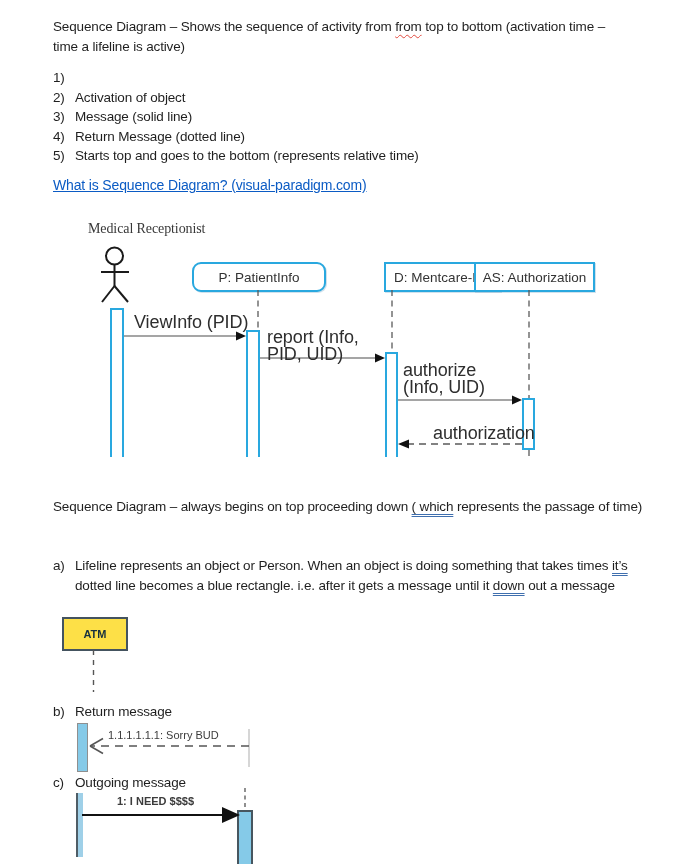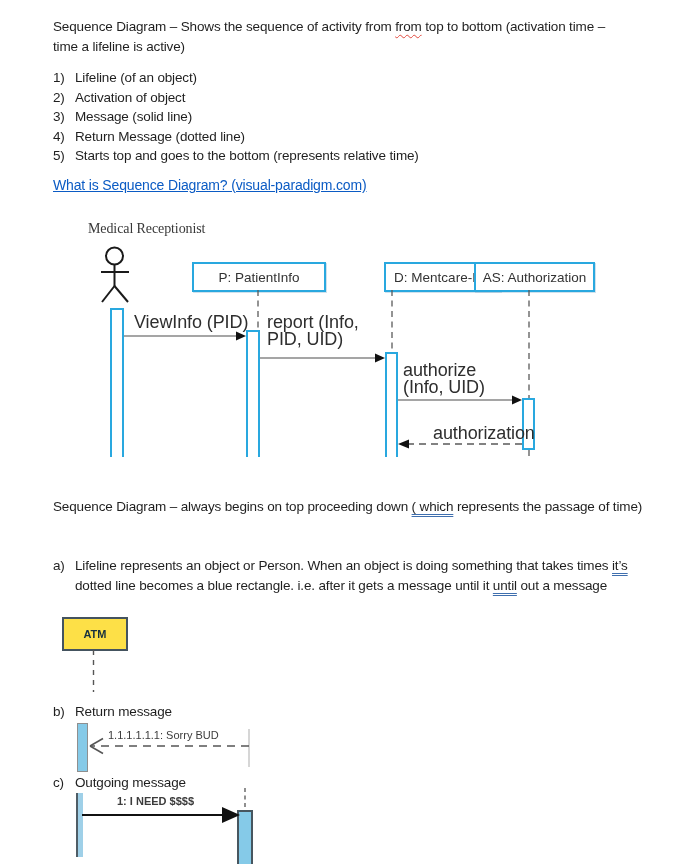--- a/index.html
+++ b/index.html
@@ -50,21 +50,20 @@
 </head>
 <body>
 
 <div class="abs doc-text" style="left:53px; top:17px; width:578px;">
   <span>Sequence Diagram – Shows the sequence of activity from </span><span class="spell">from</span><span> top to bottom (activation time – time a lifeline is active)</span>
 </div>
 
 <div class="abs doc-text" style="left:53px; top:68px; width:600px;">
   <div class="num-row">
     <span class="num-col">1)</span>
-    <span>Lifeline (of an object)</span>
   </div>
   <div class="num-row">
     <span class="num-col">2)</span>
     <span>Activation of object</span>
   </div>
   <div class="num-row">
     <span class="num-col">3)</span>
     <span>Message (solid line)</span>
   </div>
   <div class="num-row">
@@ -74,48 +73,48 @@
   <div class="num-row">
     <span class="num-col">5)</span>
     <span>Starts top and goes to the bottom (represents relative time)</span>
   </div>
 </div>
 
 <a href="#" class="abs doc-link" style="left:53px; top:177px;">What is Sequence Diagram? (visual-paradigm.com)</a>
 
 <div class="abs diagram-title" style="left:88px; top:221px;font-family:Liberation Serif, serif;">Medical Receptionist</div>
 
-<div class="obj-box" style="left:192px; top:262px; width:130px;">
+<div class="obj-box" style="left:192px; top:262px; width:130px;border-radius:9px;">
   <span>P: PatientInfo</span>
 </div>
 <div class="obj-box" style="left:340px; top:262px; width:113px;margin-left:44px;">
   <span>D: Mentcare-DB</span>
 </div>
 <div class="obj-box" style="left:474px; top:262px; width:117px;">
   <span>AS: Authorization</span>
 </div>
 
 <div class="act-bar cut" style="left:110px; top:308px; width:14px; height:149px;"></div>
 <div class="act-bar cut" style="left:246px; top:330px; width:14px; height:127px;"></div>
 <div class="act-bar cut" style="left:385px; top:352px; width:13px; height:105px;"></div>
 <div class="act-bar" style="left:522px; top:398px; width:13px; height:52px;"></div>
 
 <div class="msg-label" style="left:134px; top:314px;">ViewInfo (PID)</div>
-<div class="msg-label" style="left:267px; top:314px; width:114px;">report (Info, PID, UID)</div>
+<div class="msg-label" style="left:267px; top:329px; width:114px;">report (Info, PID, UID)</div>
 <div class="msg-label" style="left:403px; top:362px; width:112px;">authorize (Info, UID)</div>
 <div class="msg-label" style="left:433px; top:425px;">authorization</div>
 
 <div class="abs doc-text" style="left:53px; top:497px; width:615px;">
   <span>Sequence Diagram – always begins on top proceeding down </span><span class="grammar">( which</span><span> represents the passage of time)</span>
 </div>
 
 <div class="abs doc-text num-row" style="left:53px; top:556px; width:592px;">
   <span class="num-col">a)</span>
   <span style="flex:1;">
-    <span>Lifeline represents an object or Person. When an object is doing something that takes times </span><span class="grammar">it’s</span><span> dotted line becomes a blue rectangle. i.e. after it gets a message until it </span><span class="grammar">until</span><span> out a message</span>
+    <span>Lifeline represents an object or Person. When an object is doing something that takes times </span><span class="grammar">it’s</span><span> dotted line becomes a blue rectangle. i.e. after it gets a message until it </span><span class="grammar">down</span><span> out a message</span>
   </span>
 </div>
 
 <div id="atm-box">
   <span>ATM</span>
 </div>
 
 <div class="abs mini-heading num-row" style="left:53px; top:704px;">
   <span class="num-col">b)</span>
   <span>Return message</span>

